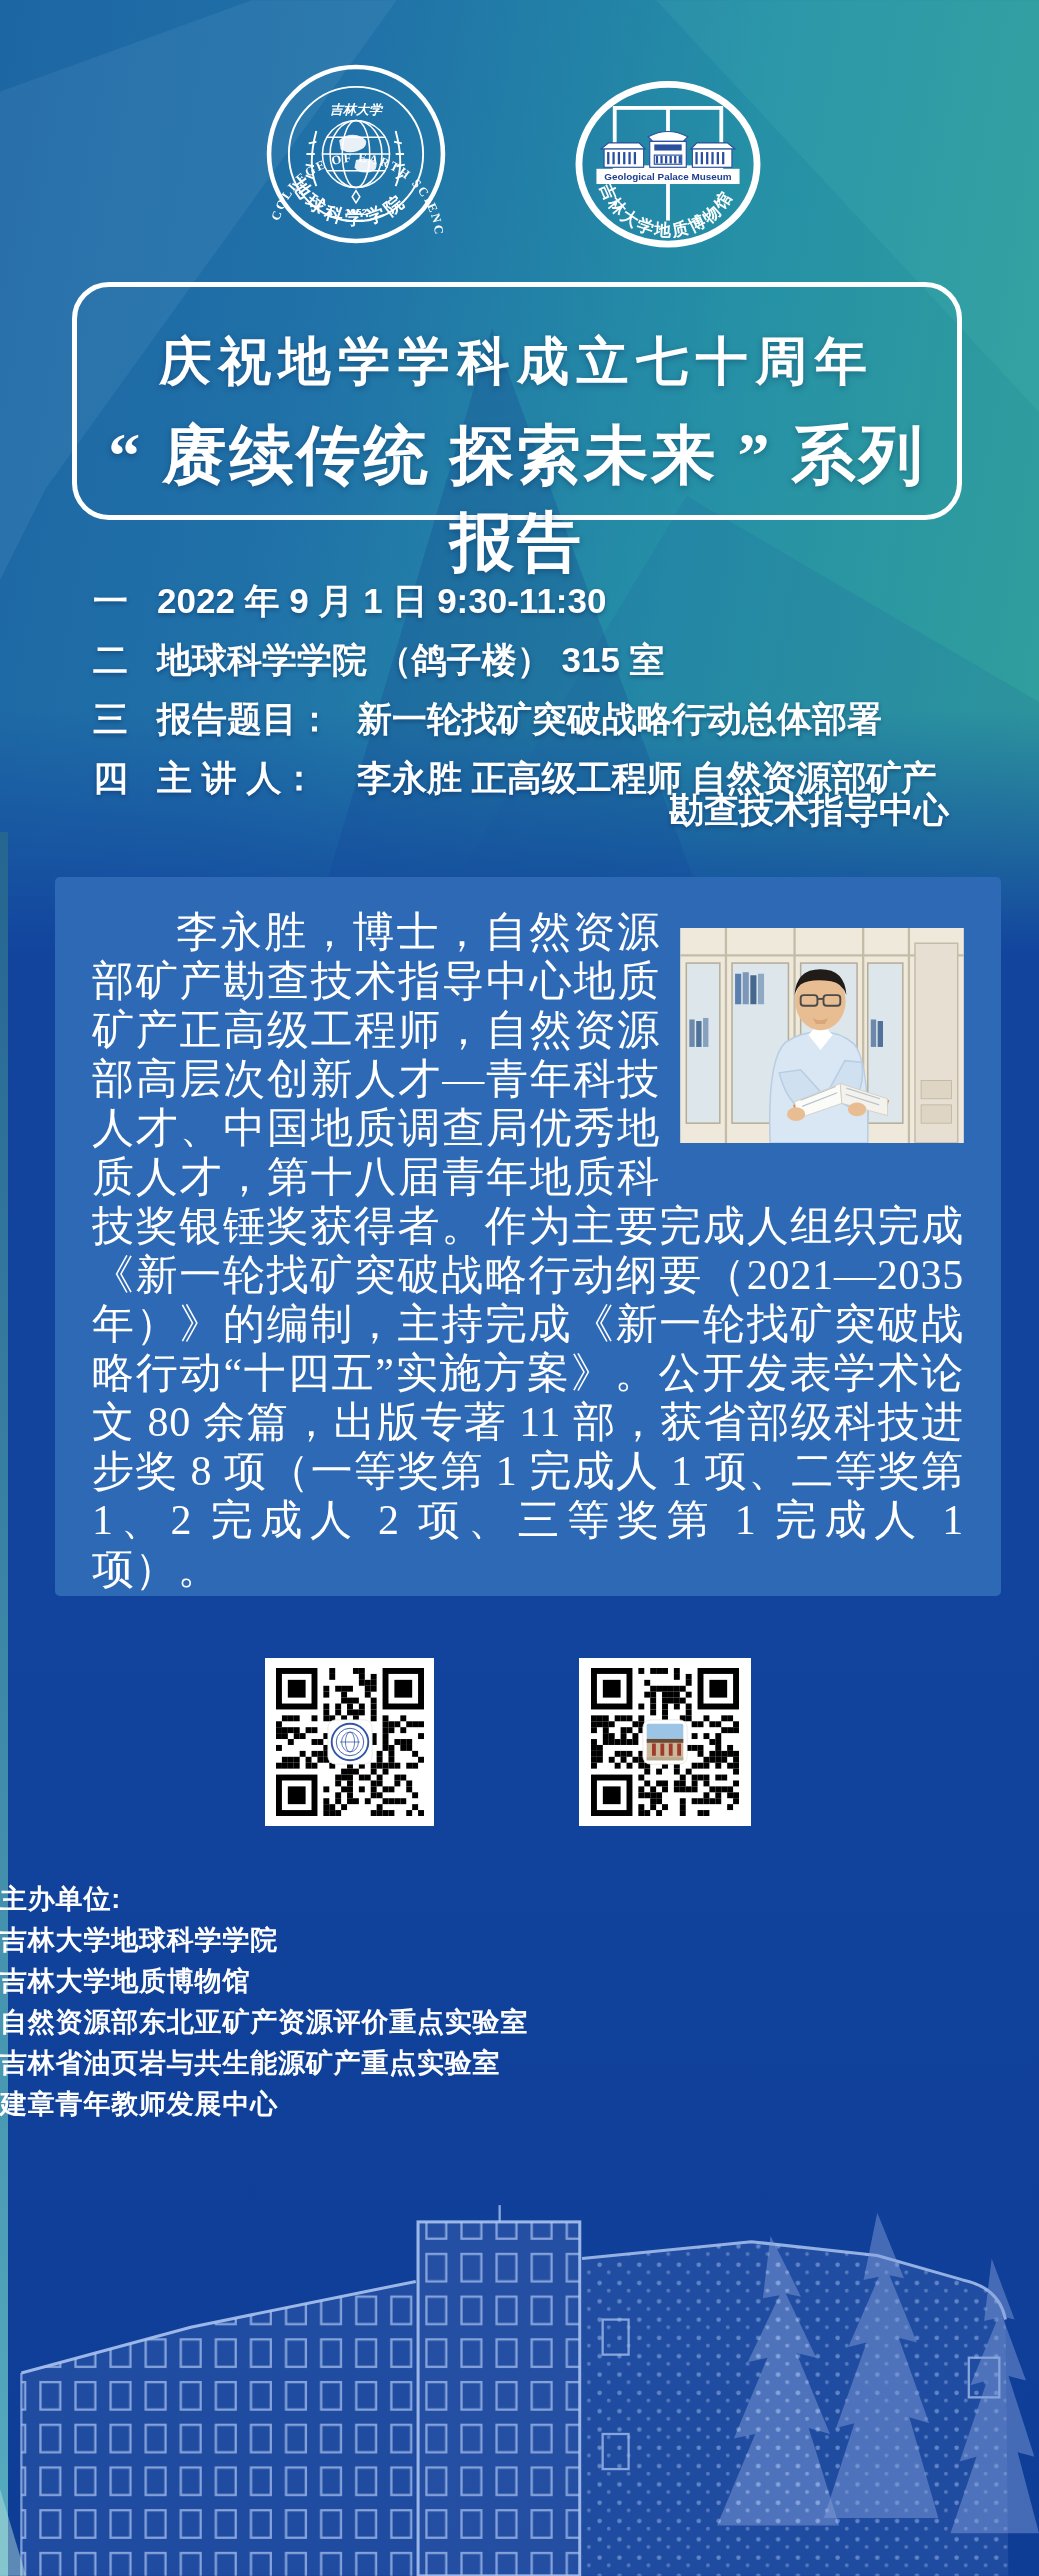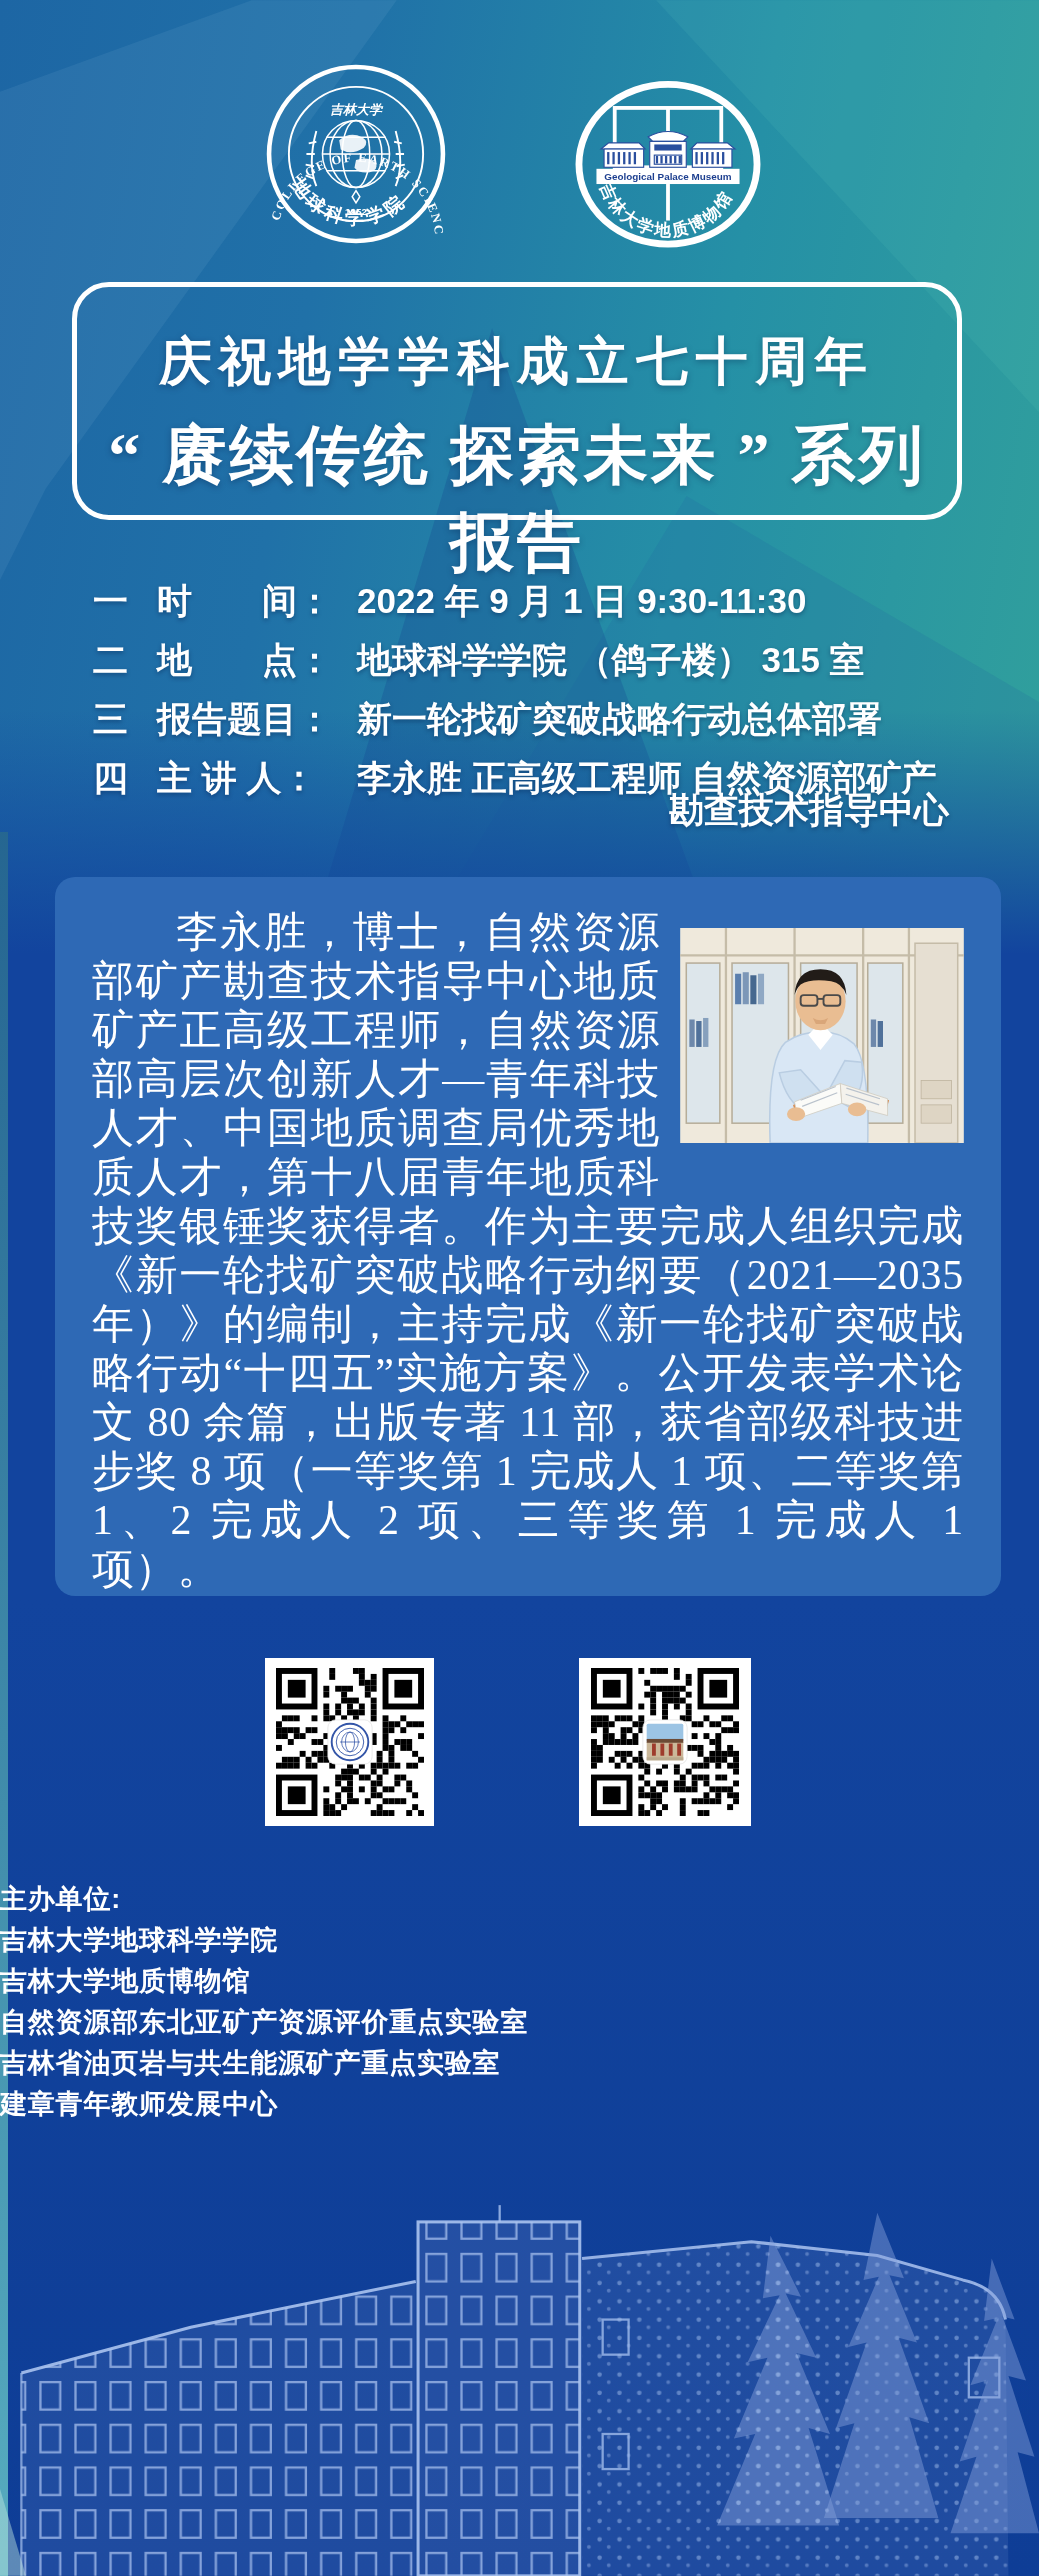--- a/index.html
+++ b/index.html
@@ -28,21 +28,21 @@
   .details{position:absolute;left:93px;top:571px;width:885px;color:#fff;
            font-weight:700;font-size:35px;text-shadow:0 2.3px 4.6px rgba(0,25,70,.4);}
   .drow{display:flex;align-items:baseline;height:59px;line-height:59px;}
   .dnum{width:64px;flex:none;}
   .dlabel{width:200px;flex:none;}
   .dvalue{white-space:nowrap;}
   .dcont{position:absolute;left:669px;top:780px;color:#fff;font-weight:700;
          font-size:35px;line-height:59px;text-shadow:0 2.3px 4.6px rgba(0,25,70,.4);}
   
   .bio-panel{position:absolute;left:55px;top:877px;width:946px;height:719px;
-             background:#2e69b5;border-radius:20px;box-sizing:border-box;
+             background:#2e69b5;border-radius:5px;box-sizing:border-box;
              padding:30.5px 37px 0 37px;}
   .bio-photo{float:right;width:284px;height:215px;margin:20px 0 12.2px 20px;}
   .bio-text{margin:0;color:#fff;font-family:"Liberation Serif",serif;
             font-size:42px;line-height:49px;letter-spacing:0.8px;text-indent:2em;
             text-align:justify;}
   
   .qrbox{position:absolute;width:169px;height:168px;background:#fff;
          display:flex;align-items:center;justify-content:center;}
   .qr-left{left:265px;top:1658px;}
   .qr-right{left:579px;top:1658px;width:172px;}
@@ -159,27 +159,25 @@
 
   <div class="title-box">
     <div class="title-line1">庆祝地学学科成立七十周年</div>
     <div class="title-line2">“ 赓续传统  探索未来 ”  系列报告</div>
   </div>
 
   <div class="details">
 
       <div class="drow">
         <span class="dnum">一</span>
-        <span class="dlabel">时　　间：</span>
         <span class="dvalue">2022 年 9 月 1 日  9:30-11:30</span>
       </div>
 
       <div class="drow">
         <span class="dnum">二</span>
-        <span class="dlabel">地　　点：</span>
         <span class="dvalue">地球科学学院 （鸽子楼）  315 室</span>
       </div>
 
       <div class="drow">
         <span class="dnum">三</span>
         <span class="dlabel">报告题目：</span>
         <span class="dvalue">新一轮找矿突破战略行动总体部署</span>
       </div>
 
       <div class="drow">

